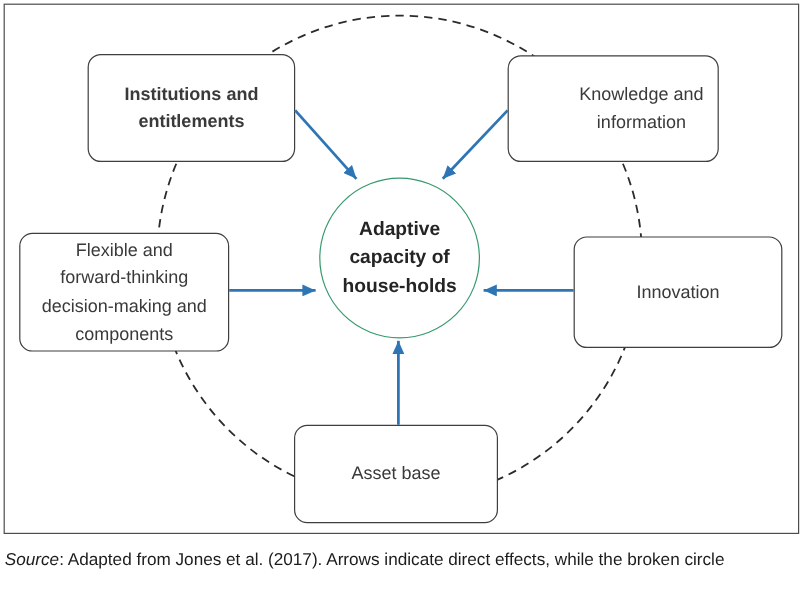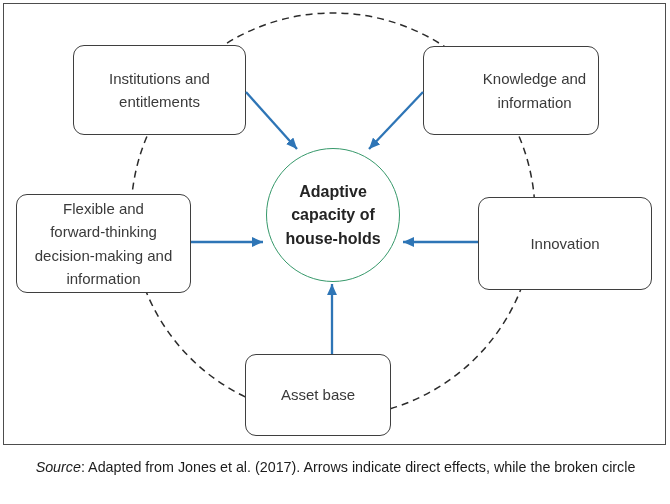--- a/index.html
+++ b/index.html
@@ -28,37 +28,37 @@
   .arrow-head{fill:var(--arrow);}
 
   .node{position:absolute;z-index:1;background:#fff;
     border:1.7px solid var(--box-border);border-radius:11px;
     display:flex;align-items:center;justify-content:center;
     text-align:center;color:var(--box-text);
     font-size:15px;line-height:1.55;}
   .node span{display:inline-block;}
 
   #box-institutions{left:73px;top:45px;width:173px;height:90px;}
-  #box-institutions span{max-width:135px;}
+  #box-institutions span{max-width:135px;font-weight:bold;}
   #box-knowledge{left:423px;top:46px;width:176px;height:89px;padding-left:47px;}
   #box-knowledge span{max-width:135px;}
   #box-flexible{left:16px;top:194px;width:175px;height:99px;}
   #box-flexible span{max-width:140px;}
   #box-innovation{left:478px;top:197px;width:174px;height:93px;}
-  #box-asset{left:245px;top:354px;width:146px;height:82px;}
+  #box-asset{left:245px;top:354px;width:170px;height:82px;}
 
   .center-node{position:absolute;z-index:1;left:266px;top:148px;
     width:134px;height:134px;border-radius:50%;
     border:1.7px solid var(--center-ring);background:#fff;
     display:flex;align-items:center;justify-content:center;text-align:center;
     font-weight:bold;font-size:16px;line-height:1.45;color:#242424;}
   .center-node span{max-width:102px;display:inline-block;}
 
   .caption{position:absolute;left:4px;top:456px;width:663px;z-index:1;
-    color:var(--caption-text);font-size:14.3px;line-height:1.55;text-align:center;}
+    color:var(--caption-text);font-size:14.3px;line-height:1.55;}
   .caption .cap-line{display:block;white-space:nowrap;}
   .caption .src{font-style:italic;}
 </style>
 </head>
 <body>
 
 <div class="stage">
 
   <div class="frame"></div>
 
@@ -66,21 +66,21 @@
     <circle class="dashed-ring" cx="333" cy="215" r="202"></circle>
   </svg>
 
   <div class="node" id="box-institutions">
     <span>Institutions and entitlements</span>
   </div>
   <div class="node" id="box-knowledge">
     <span>Knowledge and information</span>
   </div>
   <div class="node" id="box-flexible">
-    <span>Flexible and forward-thinking decision-making and information</span>
+    <span>Flexible and forward-thinking decision-making and components</span>
   </div>
   <div class="node" id="box-innovation">
     <span>Innovation</span>
   </div>
   <div class="node" id="box-asset">
     <span>Asset base</span>
   </div>
 
   <div class="center-node">
     <span>Adaptive capacity of house-holds</span>

